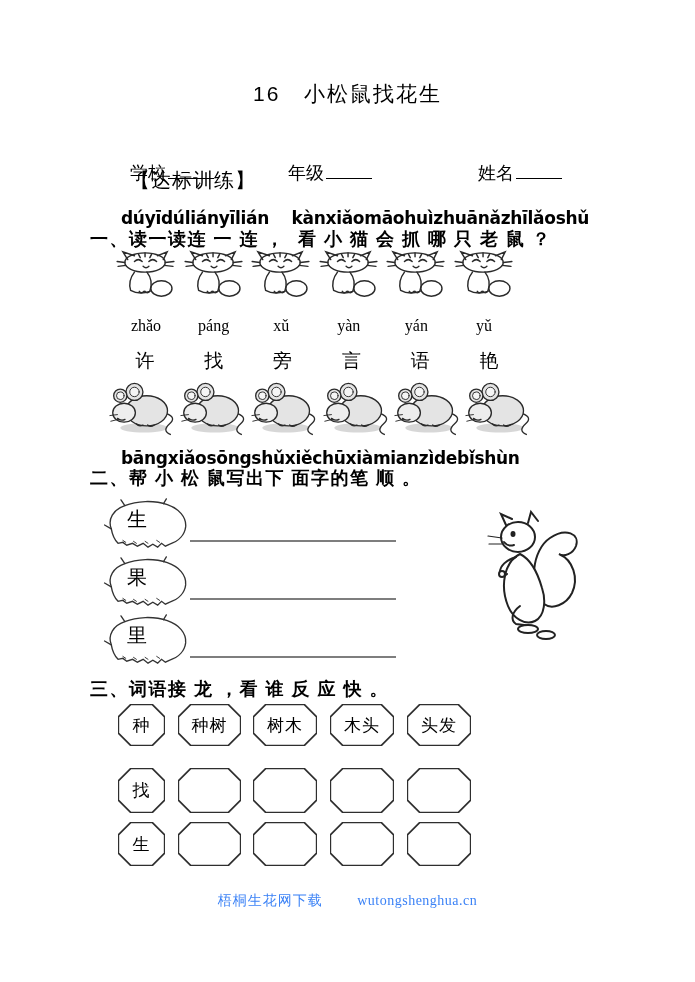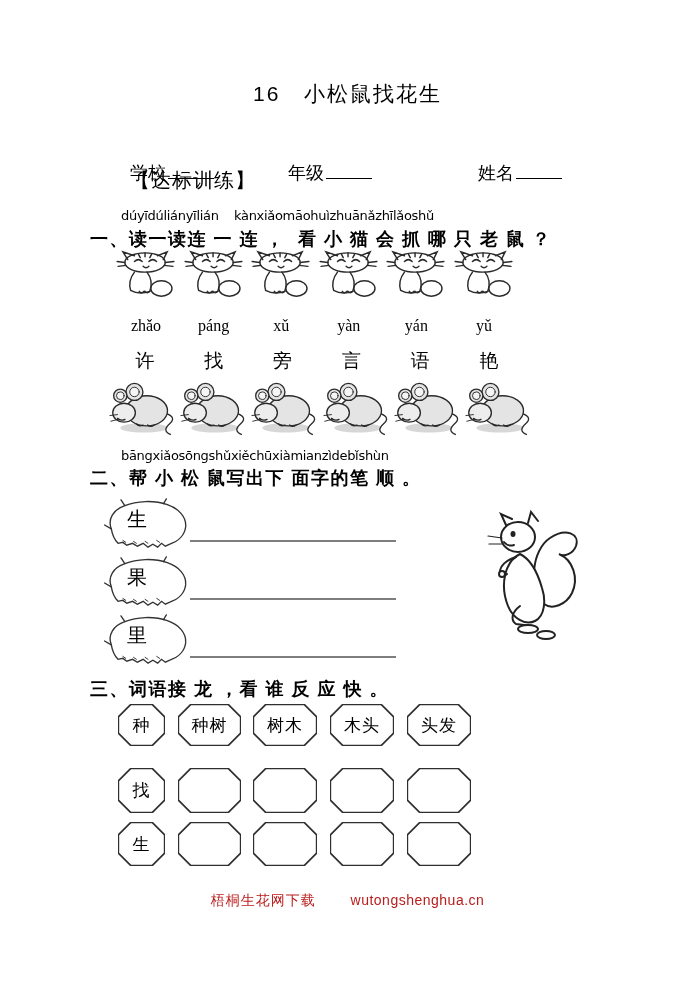--- a/index.html
+++ b/index.html
@@ -9,22 +9,22 @@
   }
   .title{
     position:absolute;top:80px;left:0;width:100%;text-align:center;
     font-size:21px;letter-spacing:2px;white-space:pre;
   }
   .field{position:absolute;top:134px;font-size:18px;white-space:nowrap;margin-top:27px;}
   .f-school{left:130px}.f-grade{left:288px}.f-name{left:478px}
   .blank{display:inline-block;width:46px;height:14px;border-bottom:1.5px solid #000;margin-left:2px;}
   .section-header{position:absolute;left:85px;top:167px;font-weight:normal;font-size:20px;letter-spacing:1px;margin-left:45px;}
   .pinyin{
-    position:absolute;font-family:"DejaVu Sans", sans-serif;font-weight:normal;
-    font-size:13px;letter-spacing:-0.3px;white-space:pre;
+    position:absolute;font-family:"DejaVu Sans", sans-serif;font-weight:bold;
+    font-size:17px;letter-spacing:-0.3px;white-space:pre;
   }
   .qtext{position:absolute;font-weight:bold;font-size:18px;letter-spacing:1.5px;white-space:pre;text-align:center;}
   .p-q1{left:121px;top:208px}.t-q1{left:90px;top:227px}
   .p-q2{left:121px;top:448px}.t-q2{left:90px;top:466px}
   .p-q3{left:121px;top:658px}.t-q3{left:90px;top:677px}
 
   .cats-row{position:absolute;left:114px;top:250px;width:402px;height:50px;display:flex;justify-content:space-between;}
   .cat-cell{width:64px;height:50px;}
   .catpy-row{position:absolute;left:114px;top:301px;width:402px;display:flex;justify-content:space-between;
     font-family:"Liberation Serif", serif;font-size:16px;margin-top:16px;}
@@ -46,21 +46,21 @@
     clip-path:polygon(12px 0,calc(100% - 12px) 0,100% 12px,100% calc(100% - 12px),
       calc(100% - 12px) 100%,12px 100%,0 calc(100% - 12px),0 12px);
   }
   .oct-in{position:absolute;inset:1.2px;background:#fff;display:flex;align-items:center;justify-content:center;
     font-size:17px;letter-spacing:1px;}
   .o-r1{top:704px;height:42px}.o-r2{top:768px;height:45px}.o-r3{top:822px;height:44px}
   .o-c1{left:118px;width:47px}.o-c2{left:178px;width:63px}.o-c3{left:253px;width:64px}
   .o-c4{left:330px;width:64px}.o-c5{left:407px;width:64px}
 
   .footer{position:absolute;top:892px;left:0;width:100%;text-align:center;
-    font-family:Liberation Sans, sans-serif;font-size:14px;color:#b91c1c;letter-spacing:1px;}
+    font-family:Liberation Serif, serif;font-size:14px;color:#3b82f6;letter-spacing:1px;}
   .footer .url{margin-left:30px;letter-spacing:0.5px;}
   .defs{position:absolute;width:0;height:0;overflow:hidden;}
 </style>
 </head>
 <body>
 
 <div class="page">
 
   <svg class="defs" aria-hidden="true">
     <defs>

